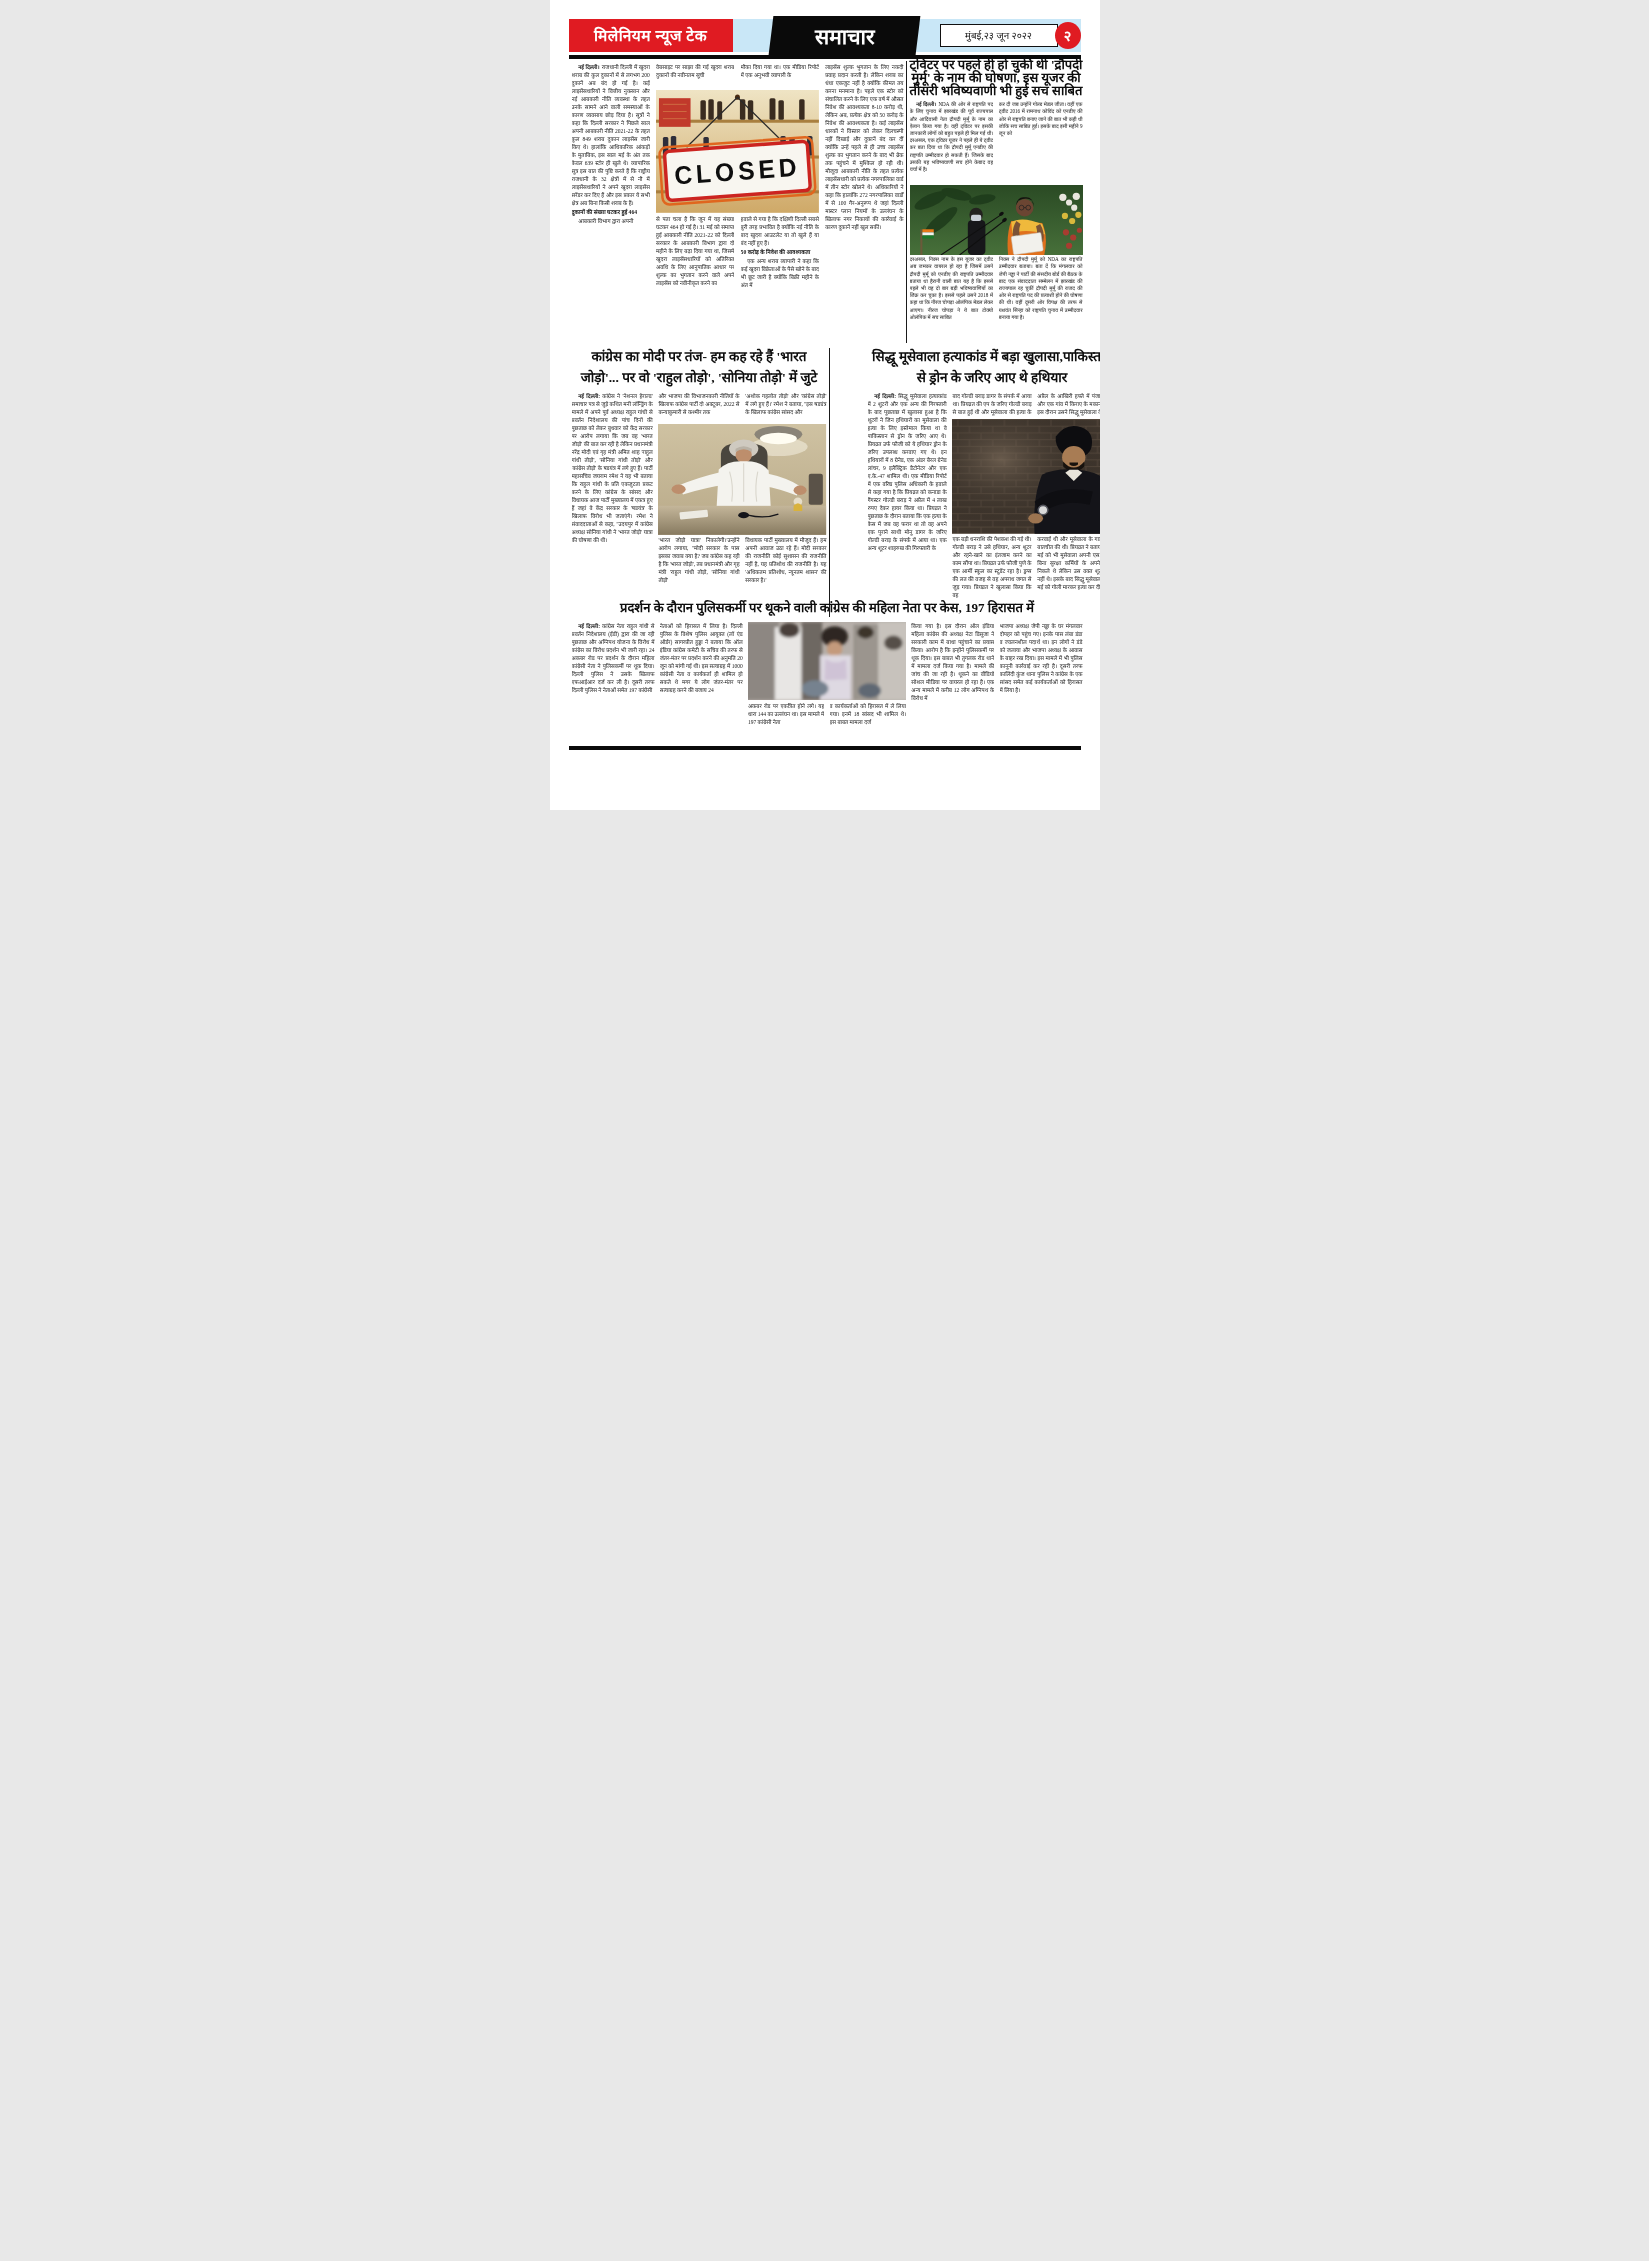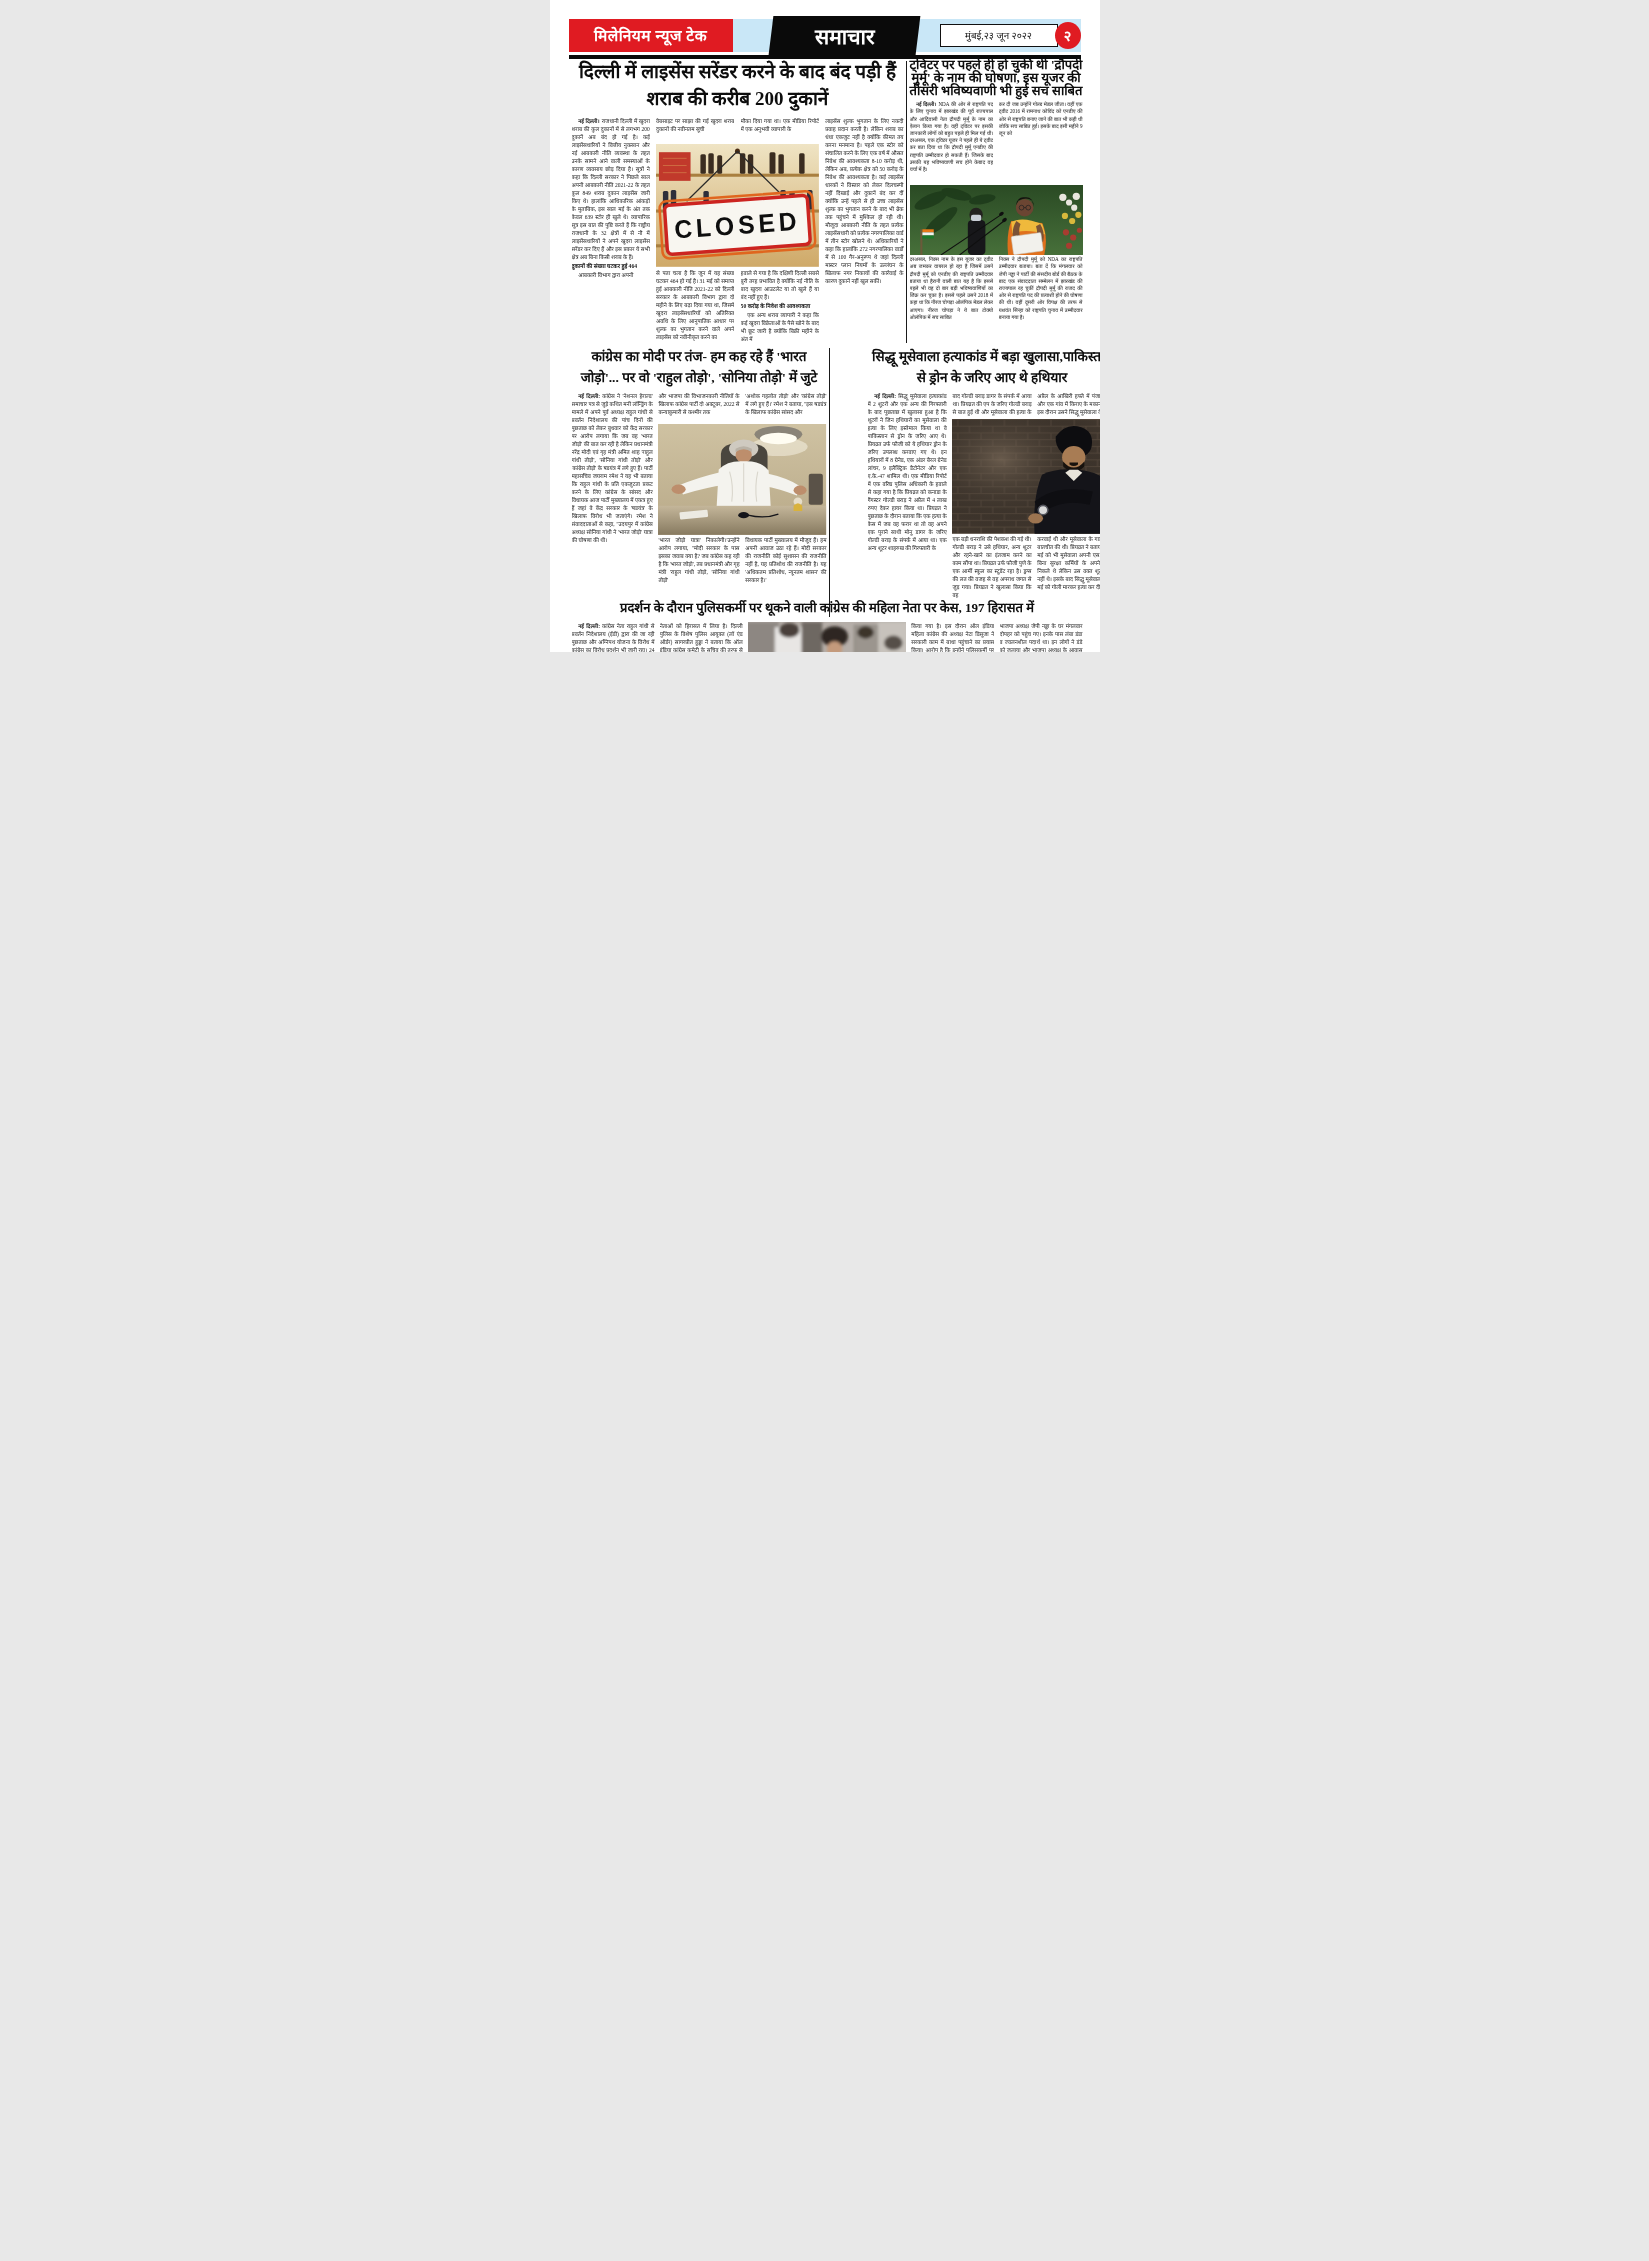--- a/index.html
+++ b/index.html
@@ -1,18 +1,18 @@
 <!DOCTYPE html>
 <html style="font-size:8.3px"><head>
 <meta charset="utf-8">
 <style>
   * { margin:0; padding:0; box-sizing:border-box; }
   html,body { background:#e8e8e8; }
   .page {
-    position:relative; width:550px; height:652px; margin:0 auto;
+    position:relative; width:550px; height:810px; margin:0 auto;
     background:#ffffff; overflow:hidden;
     font-family:"Liberation Serif","DejaVu Sans",serif; color:#1a1a1a;
   }
   
   .header-band { position:absolute; left:19px; top:18.6px; width:512px; height:33px; background:#c9e7f7; }
   .masthead-box { position:absolute; left:0; top:0; width:164px; height:33px; background:#e01b22;
     display:flex; align-items:center; justify-content:center; }
   .masthead-box span { color:#fff; font-weight:bold; font-size:15.5px; letter-spacing:0.5px; }
   .section-slab { position:absolute; left:202px; top:-3.1px; width:147px; height:39px; background:#0a0a0a;
     transform:skewX(-7deg); display:flex; align-items:center; justify-content:center; }
@@ -85,21 +85,20 @@
     <div class="date-box">
       <span>मुंबई,२३ जून २०२२</span>
     </div>
     <div class="page-circle">
       <span>२</span>
     </div>
   </div>
   <div class="main-rule"></div>
 
   <div class="a1">
-    <div class="hl">दिल्ली में लाइसेंस सरेंडर करने के बाद बंद पड़ी हैं शराब की करीब 200 दुकानें</div>
     <div class="a1-body">
       <div class="col bt a1-col1">
         <p class="lead"><b class="dl">नई दिल्ली।</b><span>राजधानी दिल्ली में खुदरा शराब की कुल दुकानों में से लगभग 200 दुकानें अब बंद हो गई है। कई लाइसेंसधारियों ने वित्तीय नुकसान और नई आबकारी नीति व्यवस्था के तहत उनके सामने आने वाली समस्याओं के कारण व्यवसाय छोड़ दिया है। सूत्रों ने कहा कि दिल्ली सरकार ने पिछले साल अपनी आबकारी नीति 2021-22 के तहत कुल 849 शराब दुकान लाइसेंस जारी किए थे। हालांकि आधिकारिक आंकड़ों के मुताबिक, इस साल मई के अंत तक केवल 639 स्टोर ही खुले थे। व्यापारिक सूत्र इस बात की पुष्टि करते हैं कि राष्ट्रीय राजधानी के 32 क्षेत्रों में से नौ में लाइसेंसधारियों ने अपने खुदरा लाइसेंस सरेंडर कर दिए हैं और इस प्रकार ये सभी क्षेत्र अब बिना किसी शराब के हैं।</span></p>
         <p class="subhead">दुकानों की संख्या घटकर हुई 464</p>
         <p class="lead">आबकारी विभाग द्वारा अपनी</p>
       </div>
       <div class="col bt a1-c2top">वेबसाइट पर साझा की गई खुदरा शराब दुकानों की नवीनतम सूची</div>
       <div class="col bt a1-c3top">मौका दिया गया था।  एक मीडिया रिपोर्ट में एक अनुभवी व्यापारी के</div>
       <div class="a1-img">
         <svg viewBox="0 0 330 240" width="100%" height="100%" preserveAspectRatio="none">

